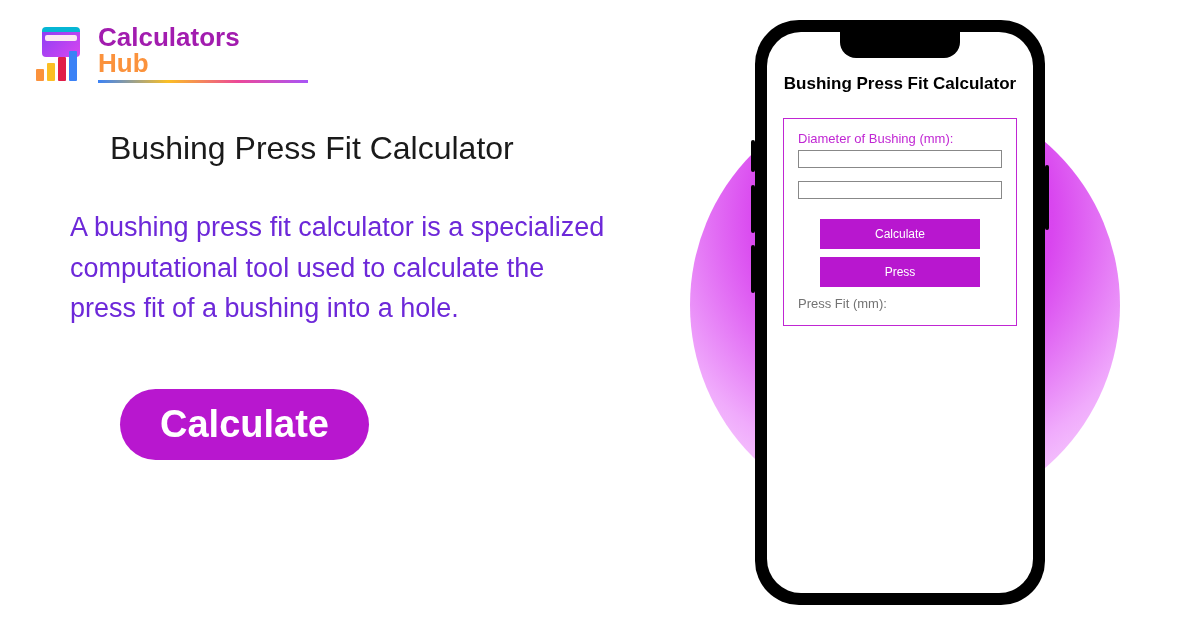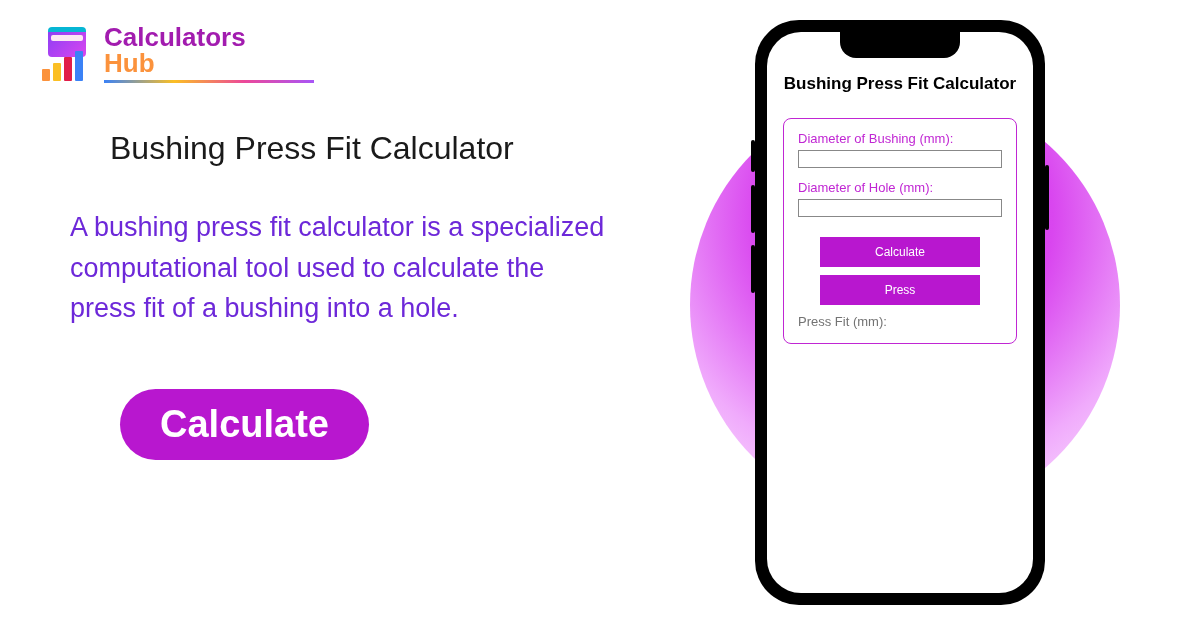--- a/index.html
+++ b/index.html
@@ -9,21 +9,21 @@
       font-family: -apple-system, BlinkMacSystemFont, 'Segoe UI', Arial, sans-serif;
       background: #ffffff;
       position: relative;
       overflow: hidden;
     }
     
     
     .logo {
       position: absolute;
       top: 24px;
-      left: 42px;
+      left: 36px;
       display: flex;
       align-items: center;
       gap: 8px;
     }
     .logo-icon {
       width: 54px;
       height: 54px;
       position: relative;
     }
     .logo-calc {
@@ -207,21 +207,21 @@
     }
     .calc-title {
       font-size: 17px;
       font-weight: 700;
       color: #000;
       text-align: center;
       margin-bottom: 24px;
     }
     .calc-form {
       border: 1px solid #c026d3;
-      border-radius: 8px;
+      border-radius: 0;
       padding: 12px 14px 14px;
     }
     .form-label {
       font-size: 13px;
       color: #c026d3;
       margin-bottom: 3px;
       display: block;
     }
     .form-input {
       width: 100%;
@@ -290,21 +290,20 @@
     <div class="phone-screen">
       <div class="phone-notch"></div>
 
       <div class="calc-container">
         <div class="calc-title">Bushing Press Fit Calculator</div>
 
         <div class="calc-form">
           <label class="form-label">Diameter of Bushing (mm):</label>
           <input class="form-input" type="text" value="" style="">
           
-          <label class="form-label">Diameter of Hole (mm):</label>
           <input class="form-input" type="text" value="" style="">
           
           <button class="form-button">Calculate</button>
           <button class="form-button">Press</button>
           
           <label class="result-label">Press Fit (mm):</label>
         </div>
       </div>
     </div>
   </div>

